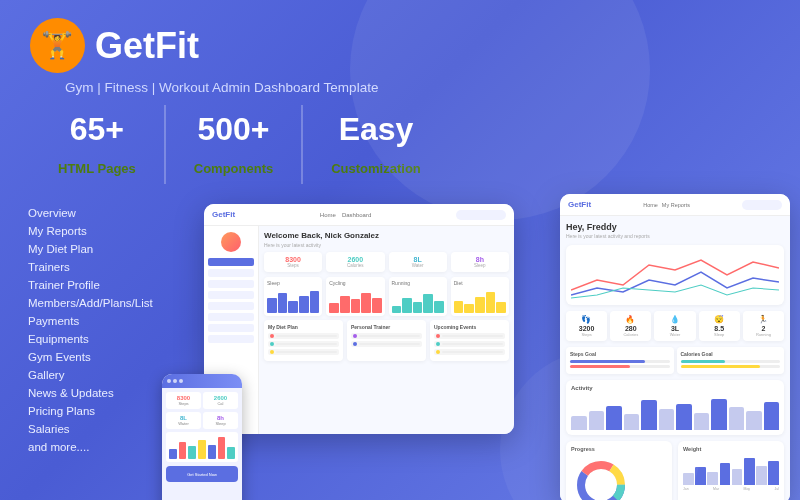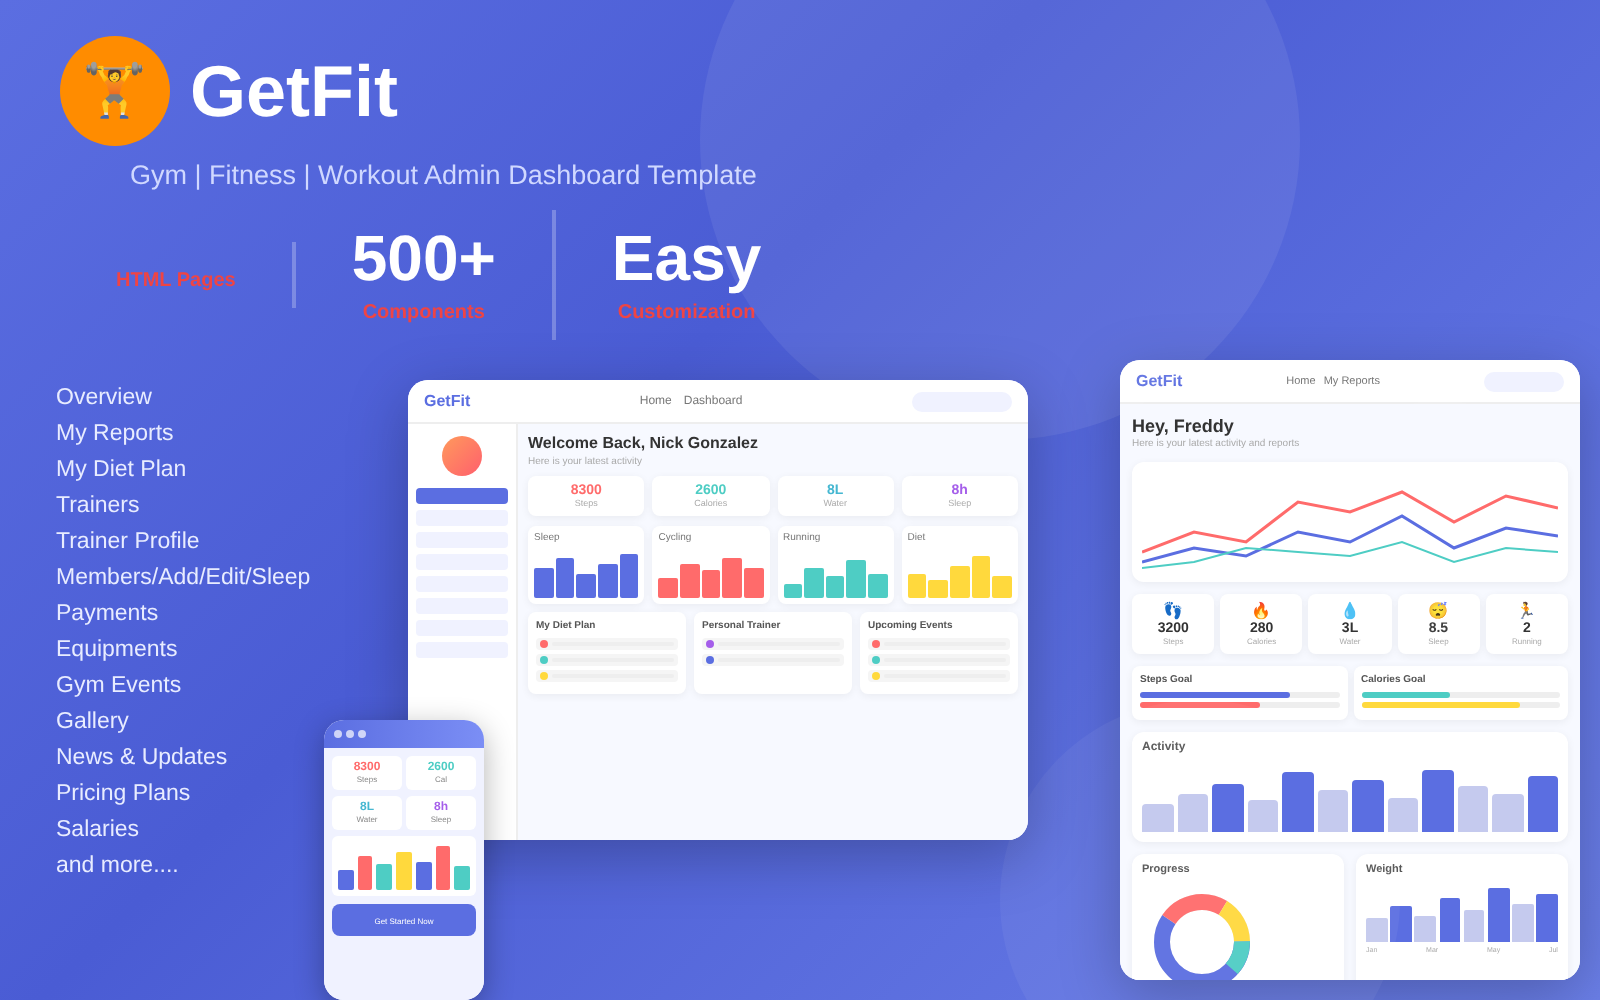--- a/index.html
+++ b/index.html
@@ -93,24 +93,24 @@
       border-right: 2px solid rgba(255,255,255,0.25);
     }
     .stat-block:last-child { border-right: none; }
     .stat-number {
       font-size: 32px;
       font-weight: 900;
       color: #fff;
       line-height: 1;
     }
     .stat-label {
-      font-size: 10px;
+      font-size: 13px;
       font-weight: 600;
-      color: #ef4444;
-      margin-top: 6px;
+      color: #4d7c0f;
+      margin-top: 16px;
     }
 
     
     .main-content {
       display: flex;
       gap: 14px;
       padding: 0 10px 0 10px;
       margin-top: 20px;
     }
 
@@ -600,41 +600,42 @@
     <div class="logo-icon"></div>
     <div>
       <div class="brand-name">GetFit</div>
     </div>
   </div>
 </div>
 <div class="tagline">Gym | Fitness | Workout Admin Dashboard Template</div>
 
 <div class="stats-row">
   <div class="stat-block">
+    <div class="stat-number">65+</div>
     <div class="stat-label">HTML Pages</div>
   </div>
   <div class="stat-block">
     <div class="stat-number">500+</div>
     <div class="stat-label">Components</div>
   </div>
   <div class="stat-block">
     <div class="stat-number">Easy</div>
     <div class="stat-label">Customization</div>
   </div>
 </div>
 
 <div class="main-content">
 
   <div class="left-nav">
     <div class="nav-item">Overview</div>
     <div class="nav-item">My Reports</div>
     <div class="nav-item">My Diet Plan</div>
     <div class="nav-item">Trainers</div>
     <div class="nav-item">Trainer Profile</div>
-    <div class="nav-item">Members/Add/Edit/Sleep</div>
+    <div class="nav-item">Members/Add/Plans/List</div>
     <div class="nav-item">Payments</div>
     <div class="nav-item">Equipments</div>
     <div class="nav-item">Gym Events</div>
     <div class="nav-item">Gallery</div>
     <div class="nav-item">News &amp; Updates</div>
     <div class="nav-item">Pricing Plans</div>
     <div class="nav-item">Salaries</div>
     <div class="nav-item">and more....</div>
   </div>
 

